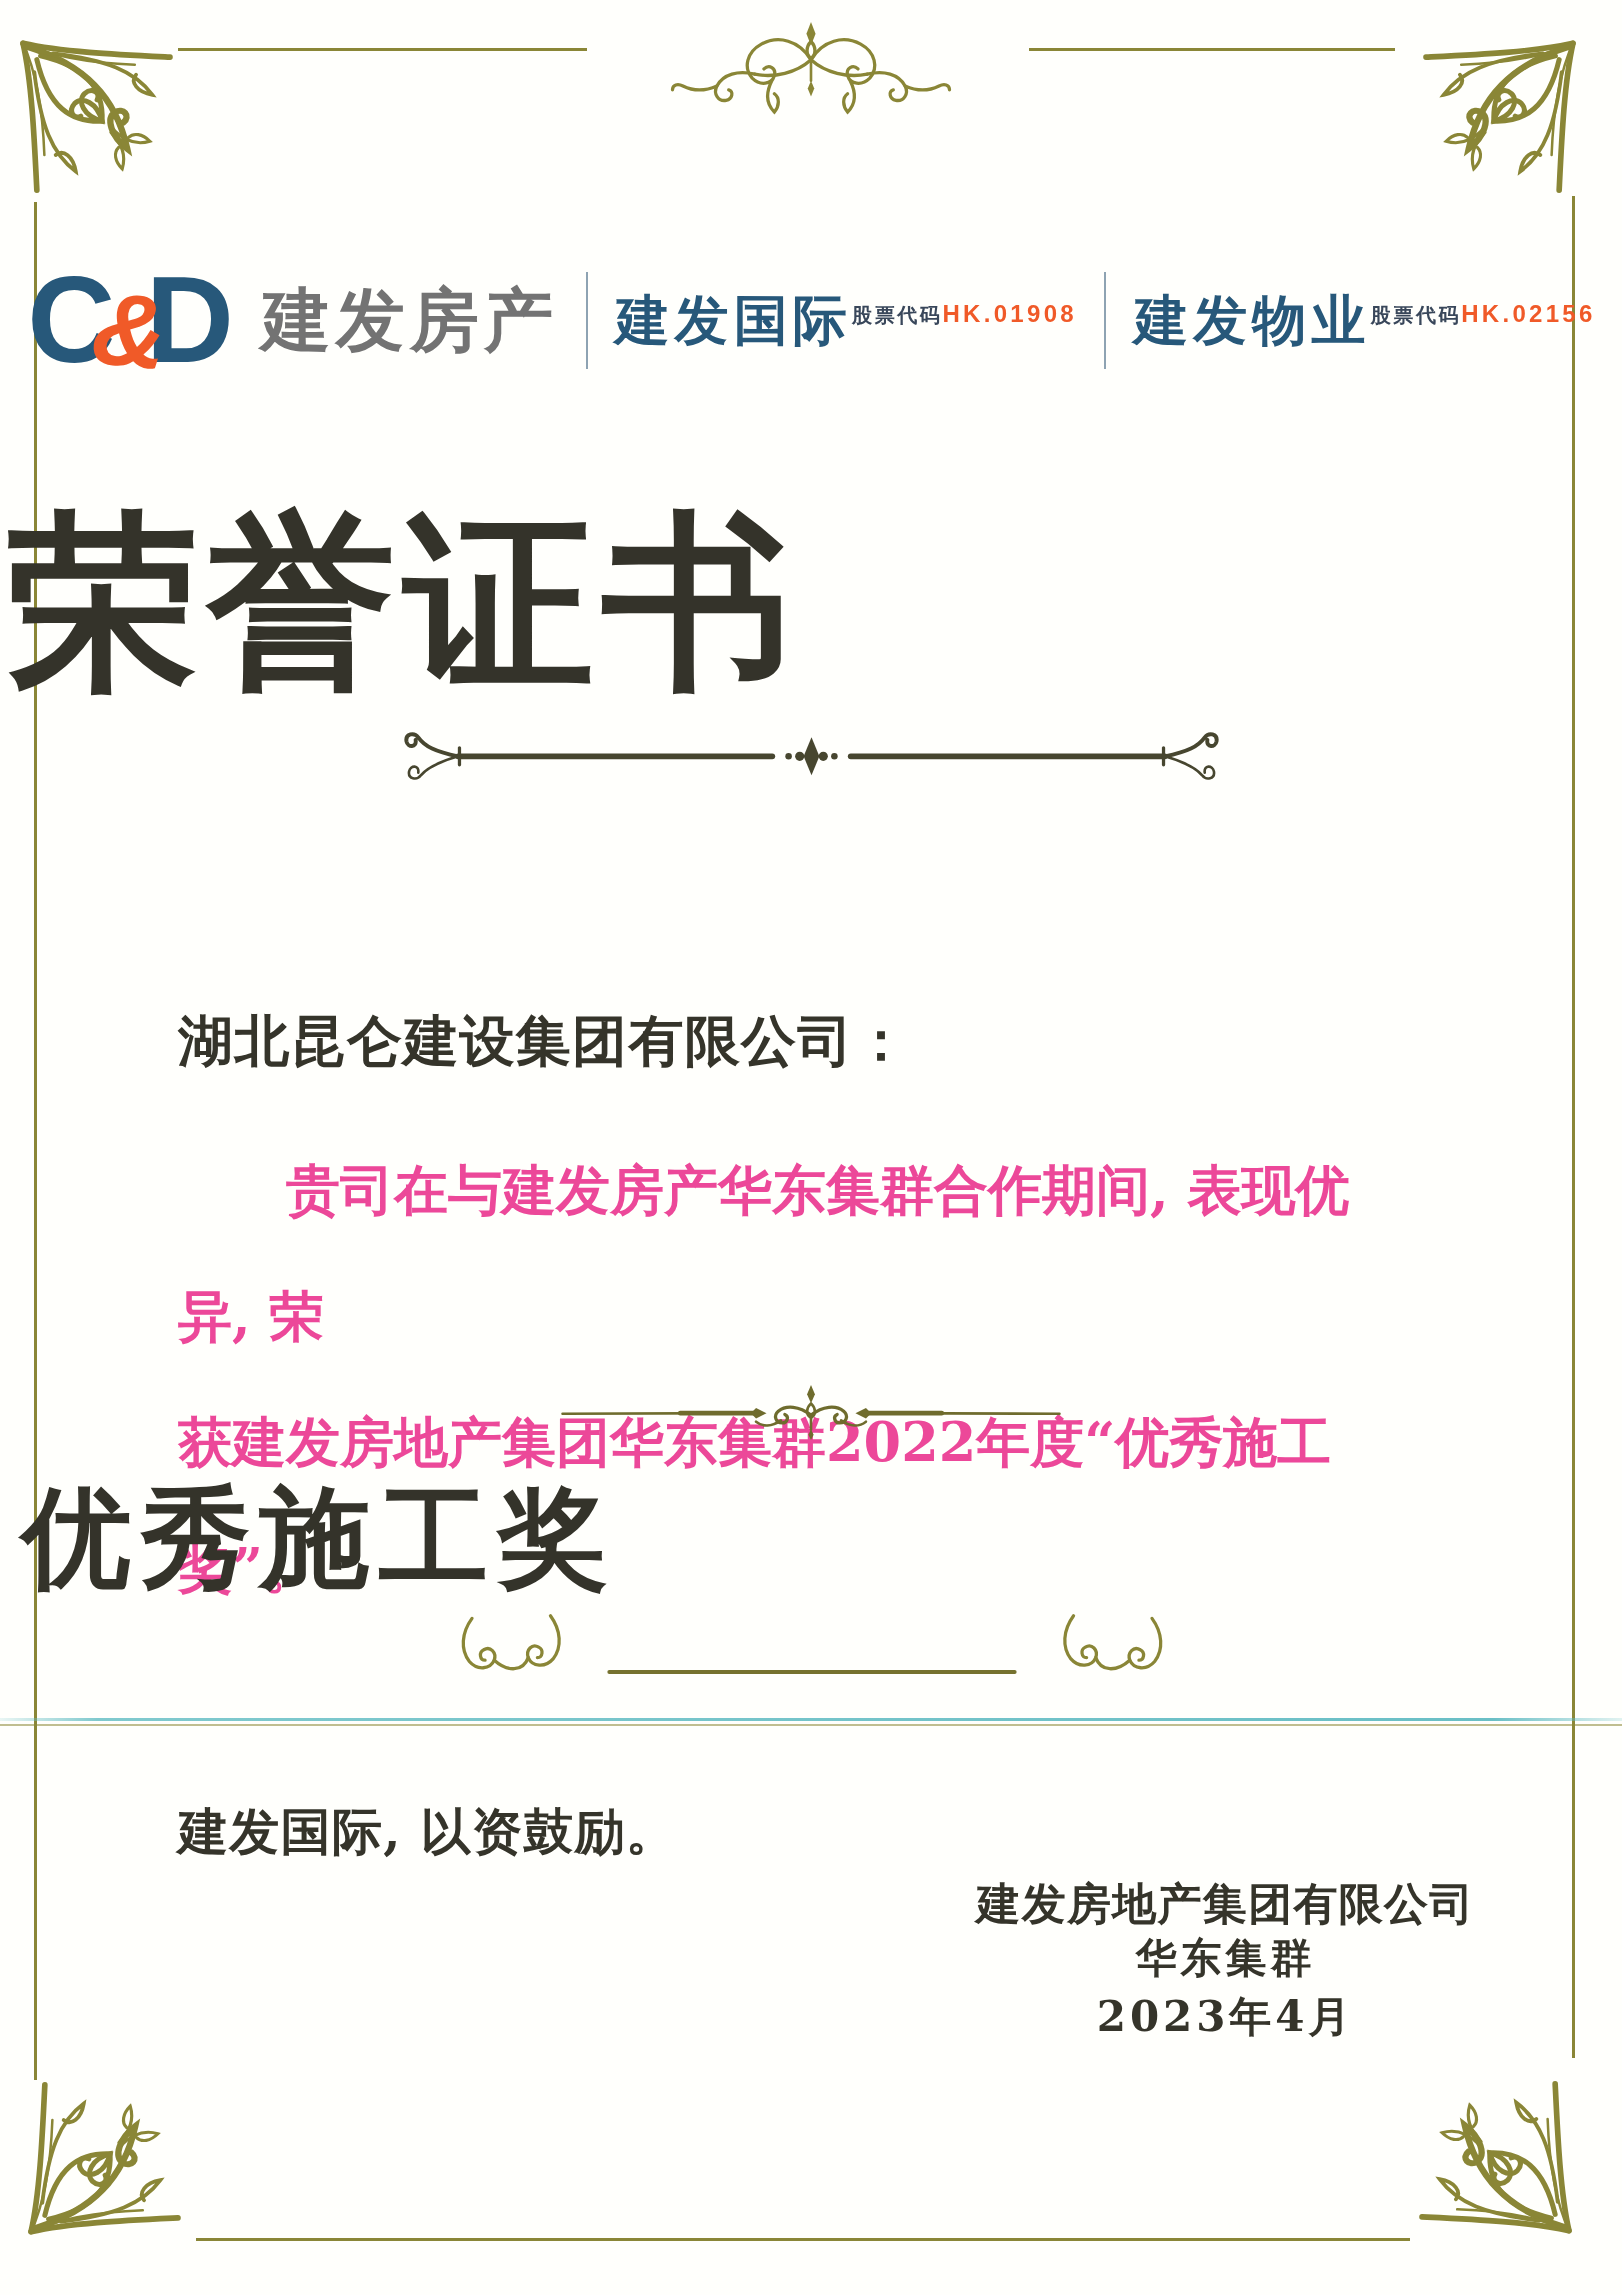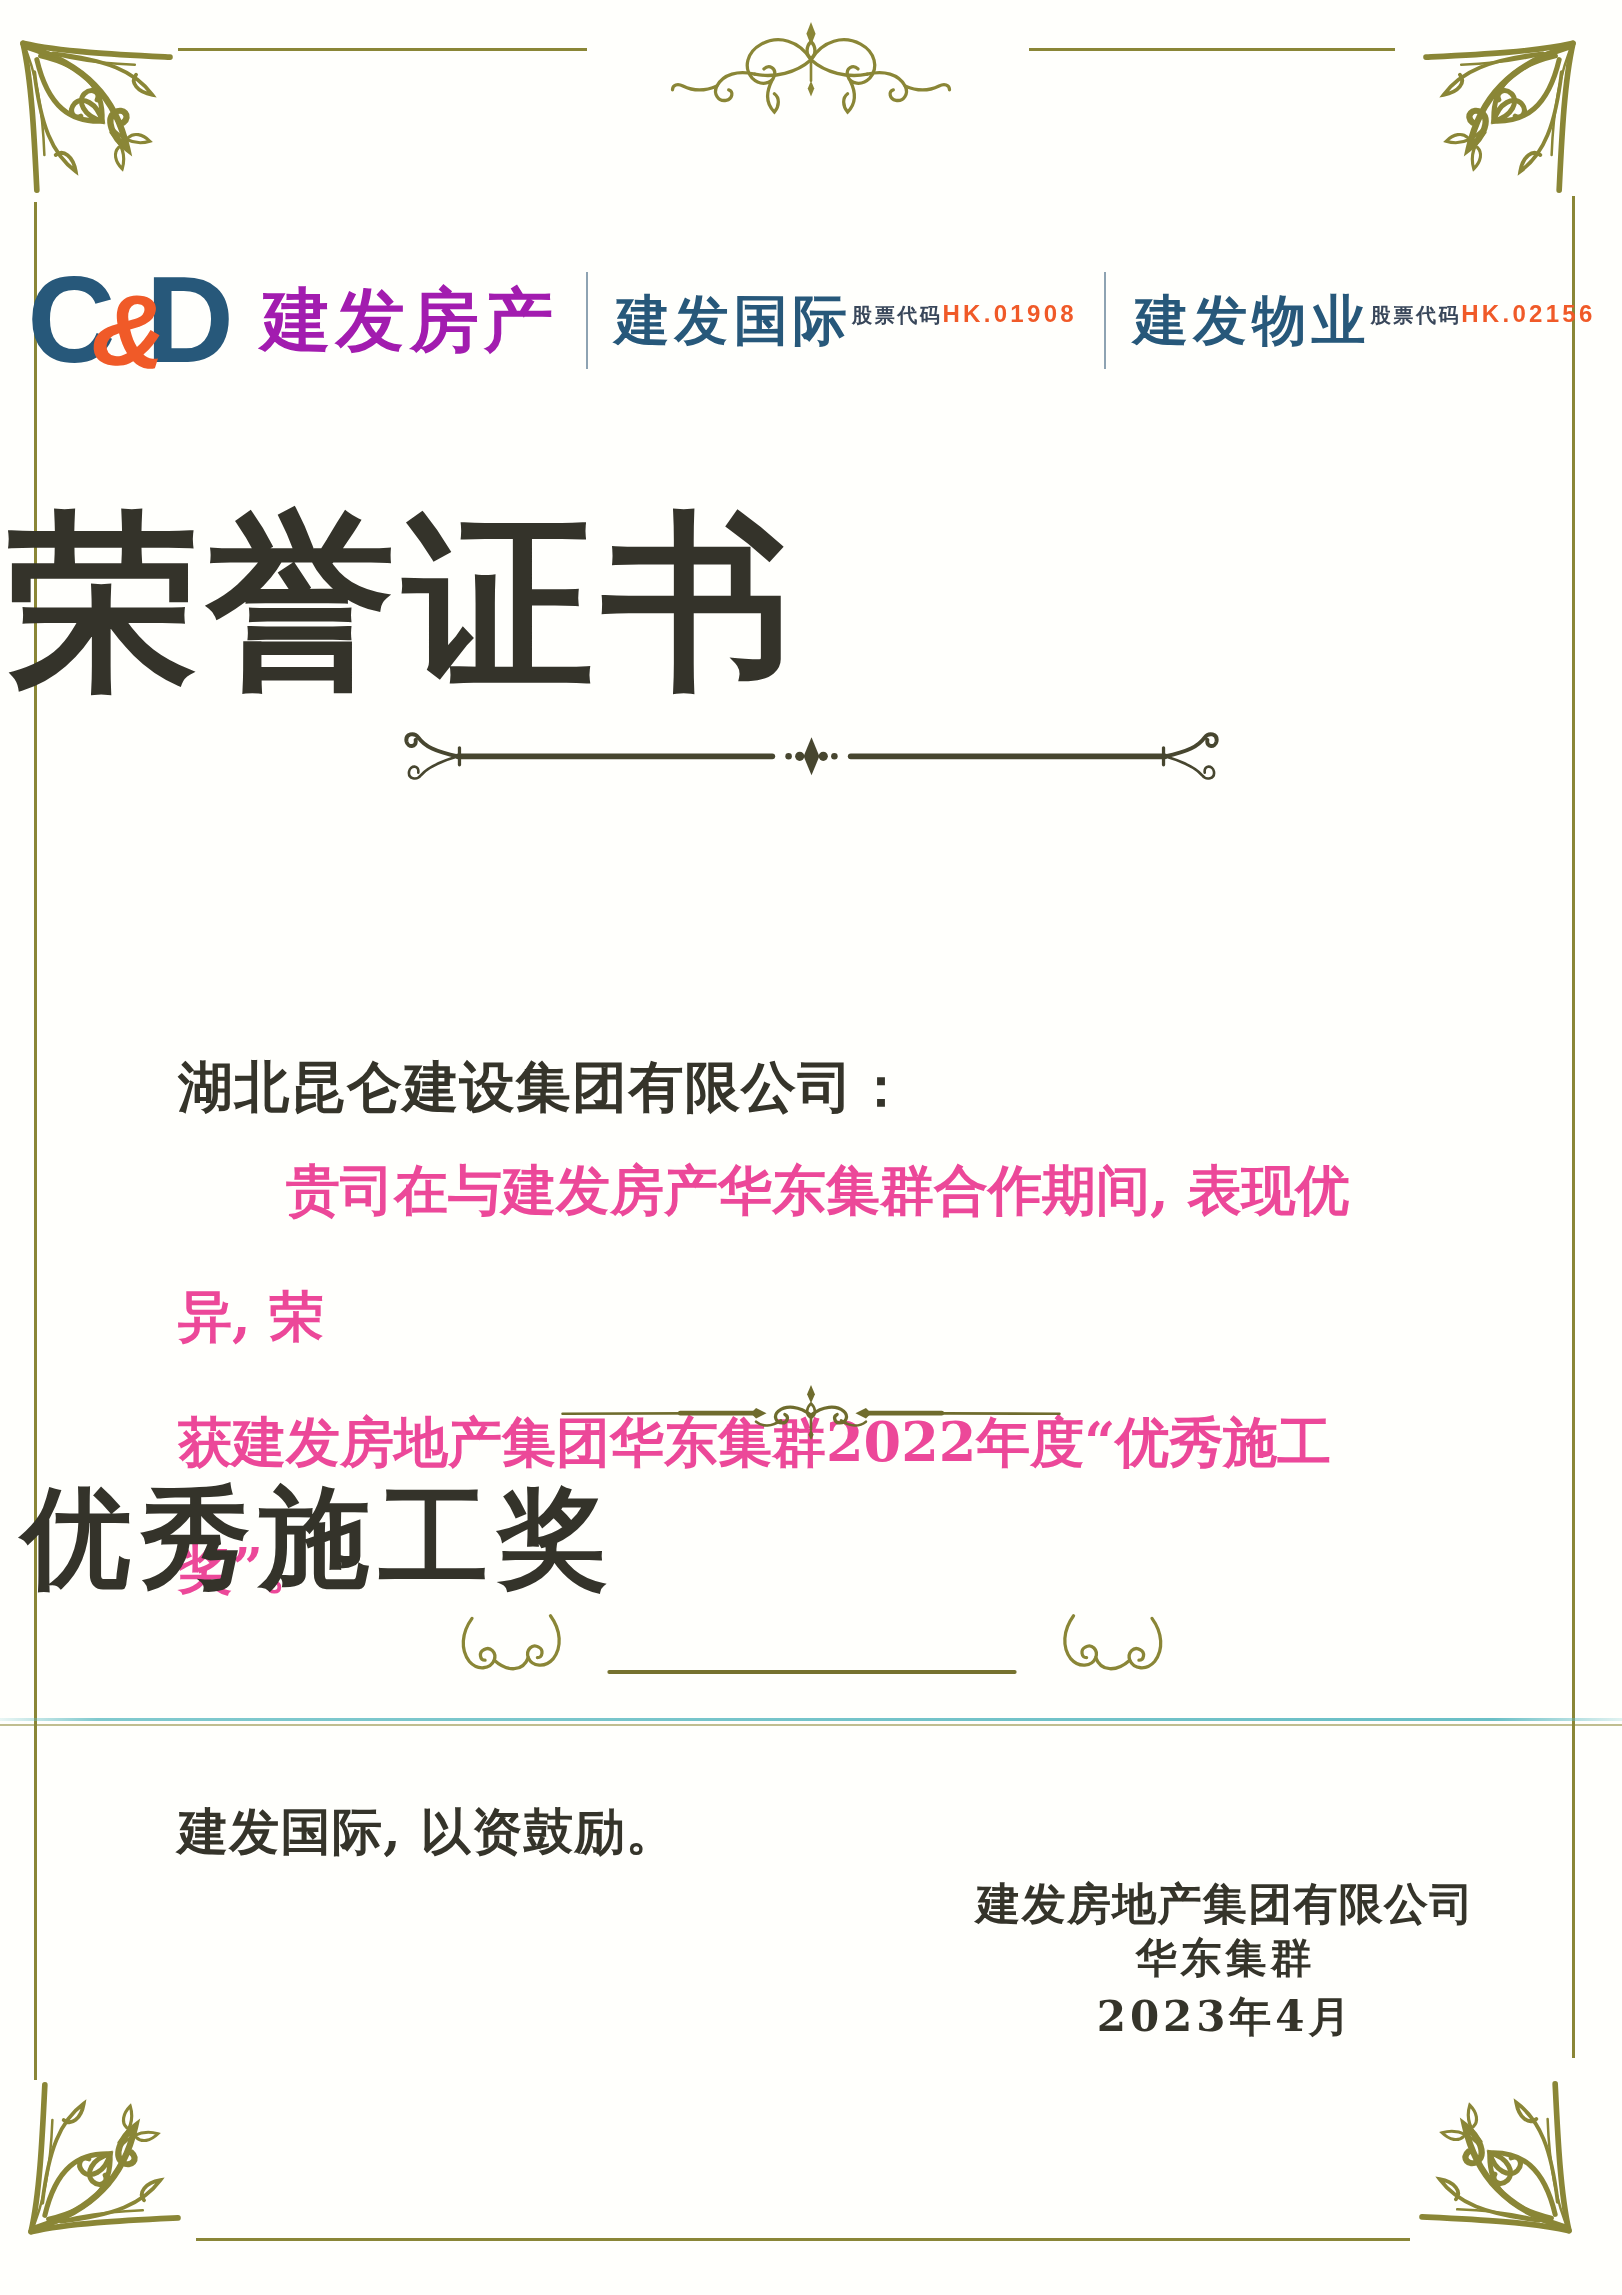--- a/index.html
+++ b/index.html
@@ -29,21 +29,21 @@
   .topcenter{position:absolute;left:654px;top:18.3px;width:314px;height:98px;}
   
   .logo-row{
     position:absolute;left:0;top:258px;width:100%;height:124px;
     display:flex;justify-content:center;align-items:center;gap:27.5px;
     font-family:"Liberation Sans","DejaVu Sans",sans-serif;
   }
   .cd-mark{display:flex;align-items:center;font-weight:bold;line-height:1;}
   .cd-letter{font-size:122px;color:#27587a;letter-spacing:0;}
   .cd-amp{font-size:103px;color:#f05a28;font-style:italic;position:relative;z-index:2;margin:0 -22px;top:10.5px;transform:rotate(6deg);}
-  .brand-name{font-size:69px;font-weight:bold;color:#a21caf;letter-spacing:5.2px;line-height:1;}
+  .brand-name{font-size:69px;font-weight:bold;color:#737373;letter-spacing:5.2px;line-height:1;}
   .logo-sep{width:2px;height:97px;background:#8ea3b2;}
   .sub-brand{display:flex;flex-direction:row;align-items:stretch;}
   .sub-name{font-size:54px;font-weight:bold;color:#27587a;letter-spacing:5.2px;line-height:1;text-align:center;}
   .sub-underline{height:3.3px;margin-top:9.2px;background:linear-gradient(90deg,#f6a623,#e8431a);}
   .sub-code-row{display:flex;align-items:baseline;justify-content:center;margin-top:6.5px;white-space:nowrap;}
   .sub-code-label{font-size:20px;color:#39475a;letter-spacing:2.6px;font-weight:bold;}
   .sub-code{font-size:24px;color:#f05a28;font-weight:bold;letter-spacing:3.3px;}
   
   .title-zh{
     position:absolute;left:0;top:507px;width:100%;
@@ -52,21 +52,21 @@
   }
   .title-en{
     position:absolute;left:0;top:797px;width:100%;
     text-align:center;font-size:42px;line-height:1;font-weight:600;
     color:#3a392c;letter-spacing:17px;padding-left:17px;box-sizing:border-box;
   }
   .divider1{position:absolute;left:396px;top:732px;width:831px;height:50px;}
   
   .recipient{
     position:absolute;left:178px;top:1013px;
-    font-size:55px;line-height:1;font-weight:bold;color:#35342a;letter-spacing:1.3px;margin-top:46px;
+    font-size:55px;line-height:1;font-weight:bold;color:#35342a;letter-spacing:1.3px;
   }
   .body-text{
     position:absolute;left:178px;top:1127px;width:1243px;
     font-size:54px;line-height:126px;font-weight:bold;color:#ec4899;
   }
   .body-text .indent{text-indent:2em;}
   .divider2{position:absolute;left:556px;top:1381px;width:510px;height:63px;}
   .award-name{
     position:absolute;left:12px;top:1483px;width:100%;
     text-align:left;font-size:110px;line-height:1;font-weight:900;

